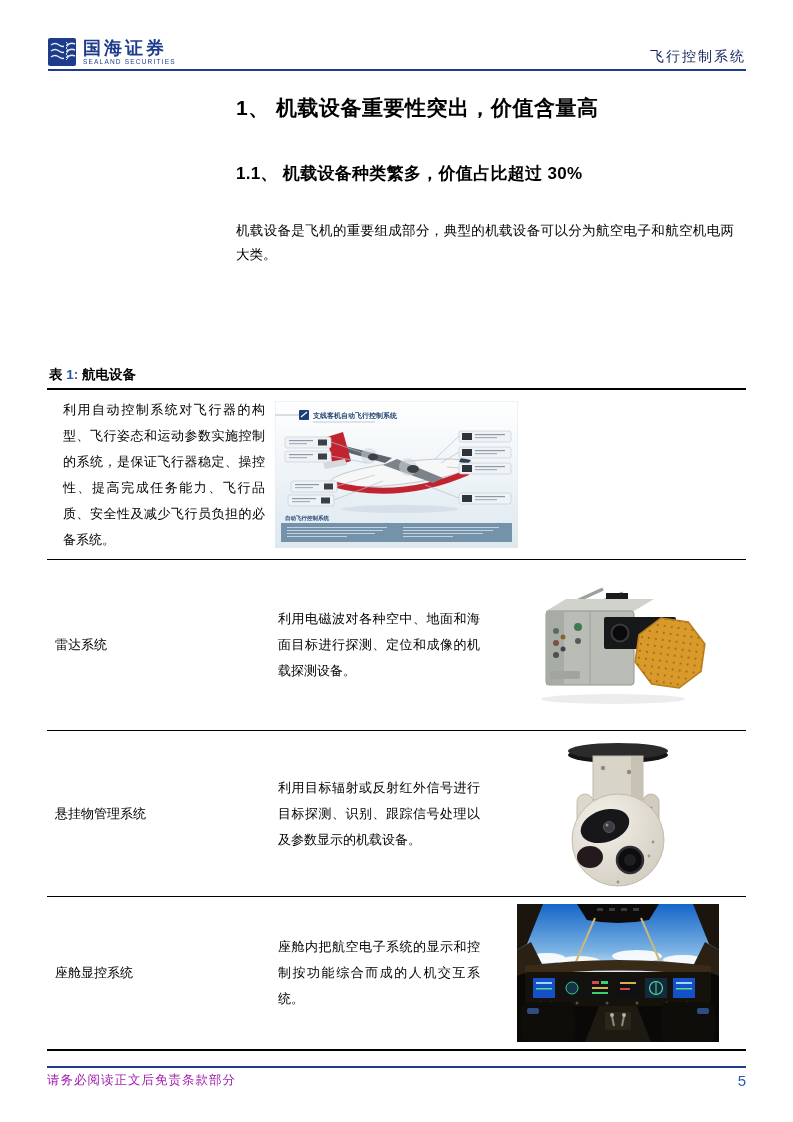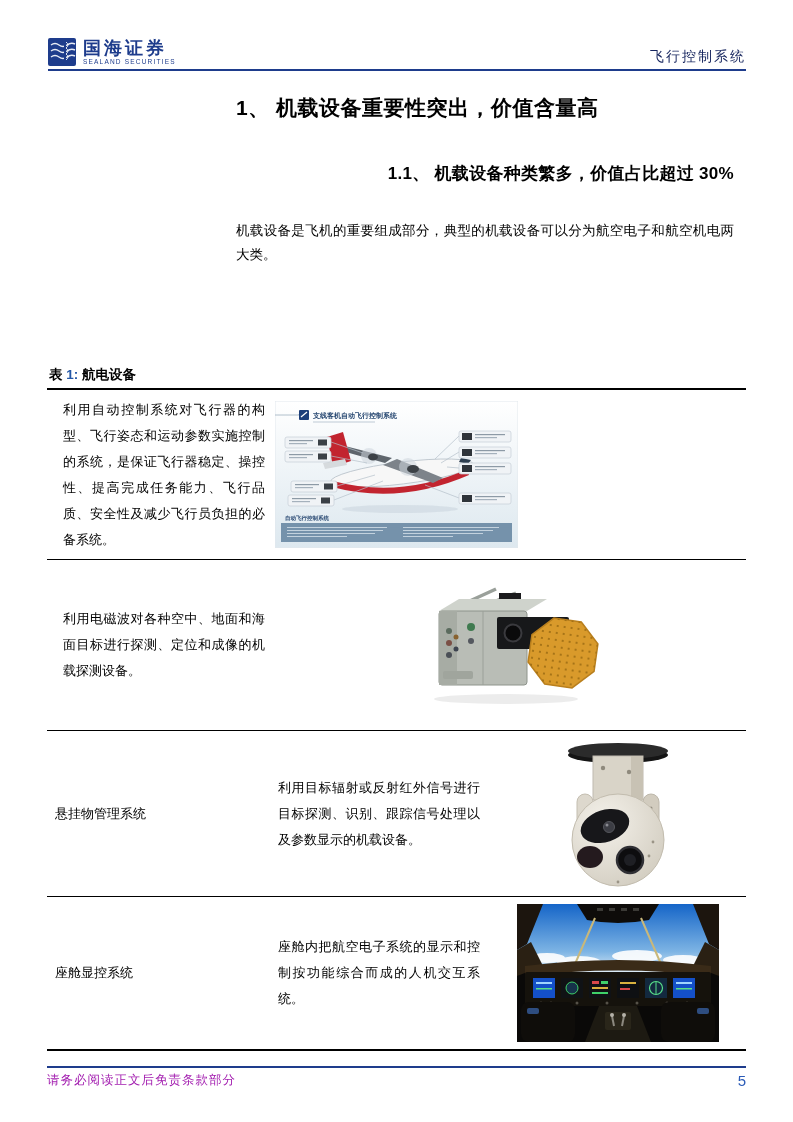--- a/index.html
+++ b/index.html
@@ -10,21 +10,21 @@
   .hdr{position:absolute;top:28px;left:48px;right:47px;height:38px;
        border-bottom:2px solid #1e3c8c;display:flex;justify-content:space-between;align-items:flex-end;padding-bottom:3px;}
   .brand{display:flex;align-items:center;gap:7px;}
   .brand-txt .cn{font-size:18px;font-weight:bold;color:#1e3c8c;letter-spacing:3px;line-height:19px;}
   .brand-txt .en{font-size:6.5px;color:#1e3c8c;letter-spacing:1.2px;line-height:8px;}
   .report-label{font-family:"Liberation Serif",serif;font-size:14px;color:#16255e;letter-spacing:2px;}
 
   
   .main{position:absolute;left:236px;top:94px;width:498px;}
   .h1{font-size:21px;font-weight:bold;letter-spacing:.5px;margin:0 0 40px 0;}
-  .h2{font-size:17px;font-weight:bold;letter-spacing:.3px;margin:0 0 34px 0;text-align:right;}
+  .h2{font-size:17px;font-weight:bold;letter-spacing:.3px;margin:0 0 34px 0;}
   .para{font-family:"Liberation Serif",serif;font-size:13.5px;line-height:24px;
         text-align:justify;margin:18px 0 20px 0;}
 
   
   .tbl{position:absolute;left:47px;top:366px;width:699px;}
   .tbl-caption{font-size:13.5px;font-weight:bold;padding:0 0 4px 2px;border-bottom:2.5px solid #000;}
   .tbl-caption .num{color:#2457a7;}
   .trow{display:flex;align-items:stretch;border-bottom:1px solid #000;}
   .trow.last{border-bottom:2.5px solid #000;}
   .c-name{width:215px;display:flex;align-items:center;padding-left:8px;box-sizing:border-box;
@@ -184,20 +184,21 @@
             <rect x="128" y="126" width="96" height=".9"></rect>
               <rect x="128" y="129" width="90" height=".9"></rect>
             <rect x="128" y="132" width="80" height=".9"></rect>
               <rect x="128" y="135" width="50" height=".9"></rect>
           </g>
         </svg>
       </div>
     </div>
 
     <div class="trow r2">
+      <div class="c-name">雷达系统</div>
       <div class="c-desc">利用电磁波对各种空中、地面和海面目标进行探测、定位和成像的机载探测设备。</div>
       <div class="c-img">
         <svg width="200" height="140" viewBox="0 0 200 140">
           <defs>
             <pattern id="rdots" width="7" height="7" patternUnits="userSpaceOnUse">
               <circle cx="3" cy="3" r="1.1" fill="#9a6a12"></circle>
             </pattern>
           </defs>
           <rect width="200" height="140" fill="#ffffff"></rect>
           <ellipse cx="95" cy="124" rx="72" ry="5" fill="#ececec"></ellipse>

